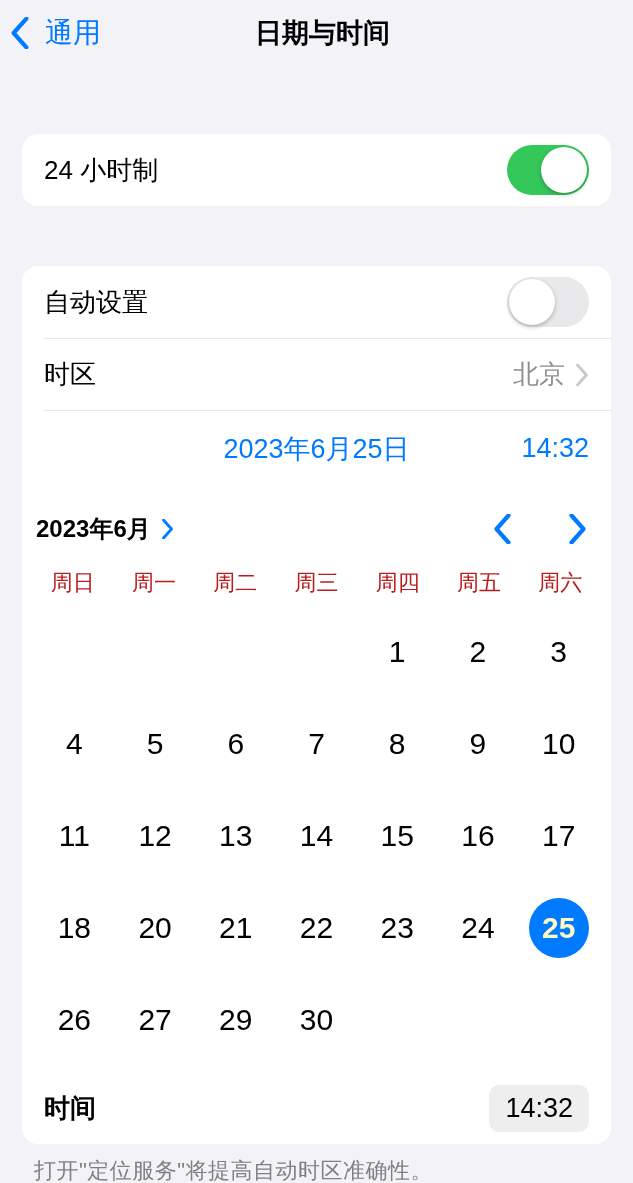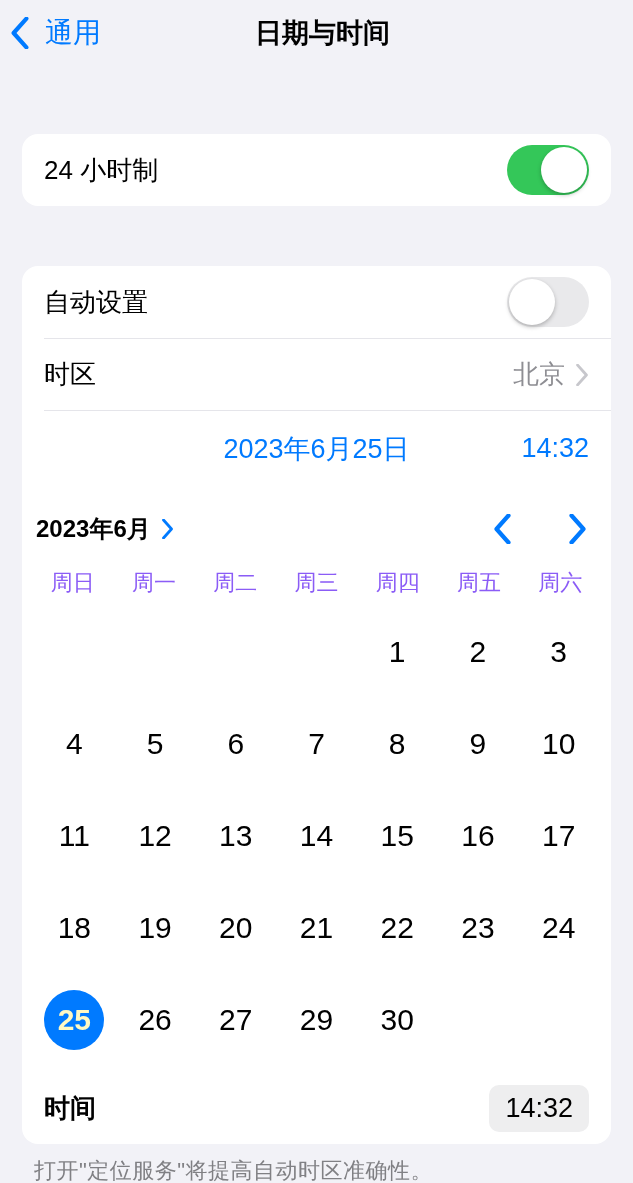--- a/index.html
+++ b/index.html
@@ -35,21 +35,21 @@
     .dt-time { width:110px; text-align:right; }
 
     .cal { padding:8px 14px 0; }
     .cal-head { display:flex; align-items:center; height:70px; }
     .cal-month { font-size:24px; font-weight:600; display:flex; align-items:center; cursor:pointer; }
     .cal-month svg { width:13px; height:20px; margin-left:10px; }
     .cal-nav { margin-left:auto; display:flex; gap:44px; padding-right:4px; }
     .cal-nav button { background:none; border:none; cursor:pointer; padding:6px; }
     .cal-nav svg { width:19px; height:30px; display:block; }
 
-    .weekdays { display:grid; grid-template-columns:repeat(7,1fr); column-gap:8px; color:#8b5cf6; font-size:22px; text-align:center; padding:4px 0 8px; }
+    .weekdays { display:grid; grid-template-columns:repeat(7,1fr); column-gap:8px; color:#b91c1c; font-size:22px; text-align:center; padding:4px 0 8px; }
     .days { display:grid; grid-template-columns:repeat(7,1fr); column-gap:4px; row-gap:32px; text-align:center; font-size:30px; padding:16px 0 22px; }
     .day { height:60px; display:flex; align-items:center; justify-content:center; cursor:pointer; }
     .day.blank { cursor:default; }
     .day .num { width:60px; height:60px; line-height:60px; border-radius:50%; }
     .day.sel .num { background:#007aff; color:#fef9c3; font-weight:600; }
 
     .time-row { display:flex; align-items:center; height:72px; padding:0 8px 0 8px; font-size:26px; }
     .time-label { font-weight:600; flex:1; }
     .time-pill { background:#eeeeef; border-radius:10px; padding:8px 16px; font-size:27px; cursor:pointer; }
 
@@ -181,23 +181,20 @@
         <div class="day">
           <div class="num">16</div>
         </div>
         <div class="day">
           <div class="num">17</div>
         </div>
         <div class="day">
           <div class="num">18</div>
         </div>
         <div class="day">
-          <div class="num">19</div>
-        </div>
-        <div class="day">
           <div class="num">20</div>
         </div>
         <div class="day">
           <div class="num">21</div>
         </div>
         <div class="day">
           <div class="num">22</div>
         </div>
         <div class="day">
           <div class="num">23</div>

